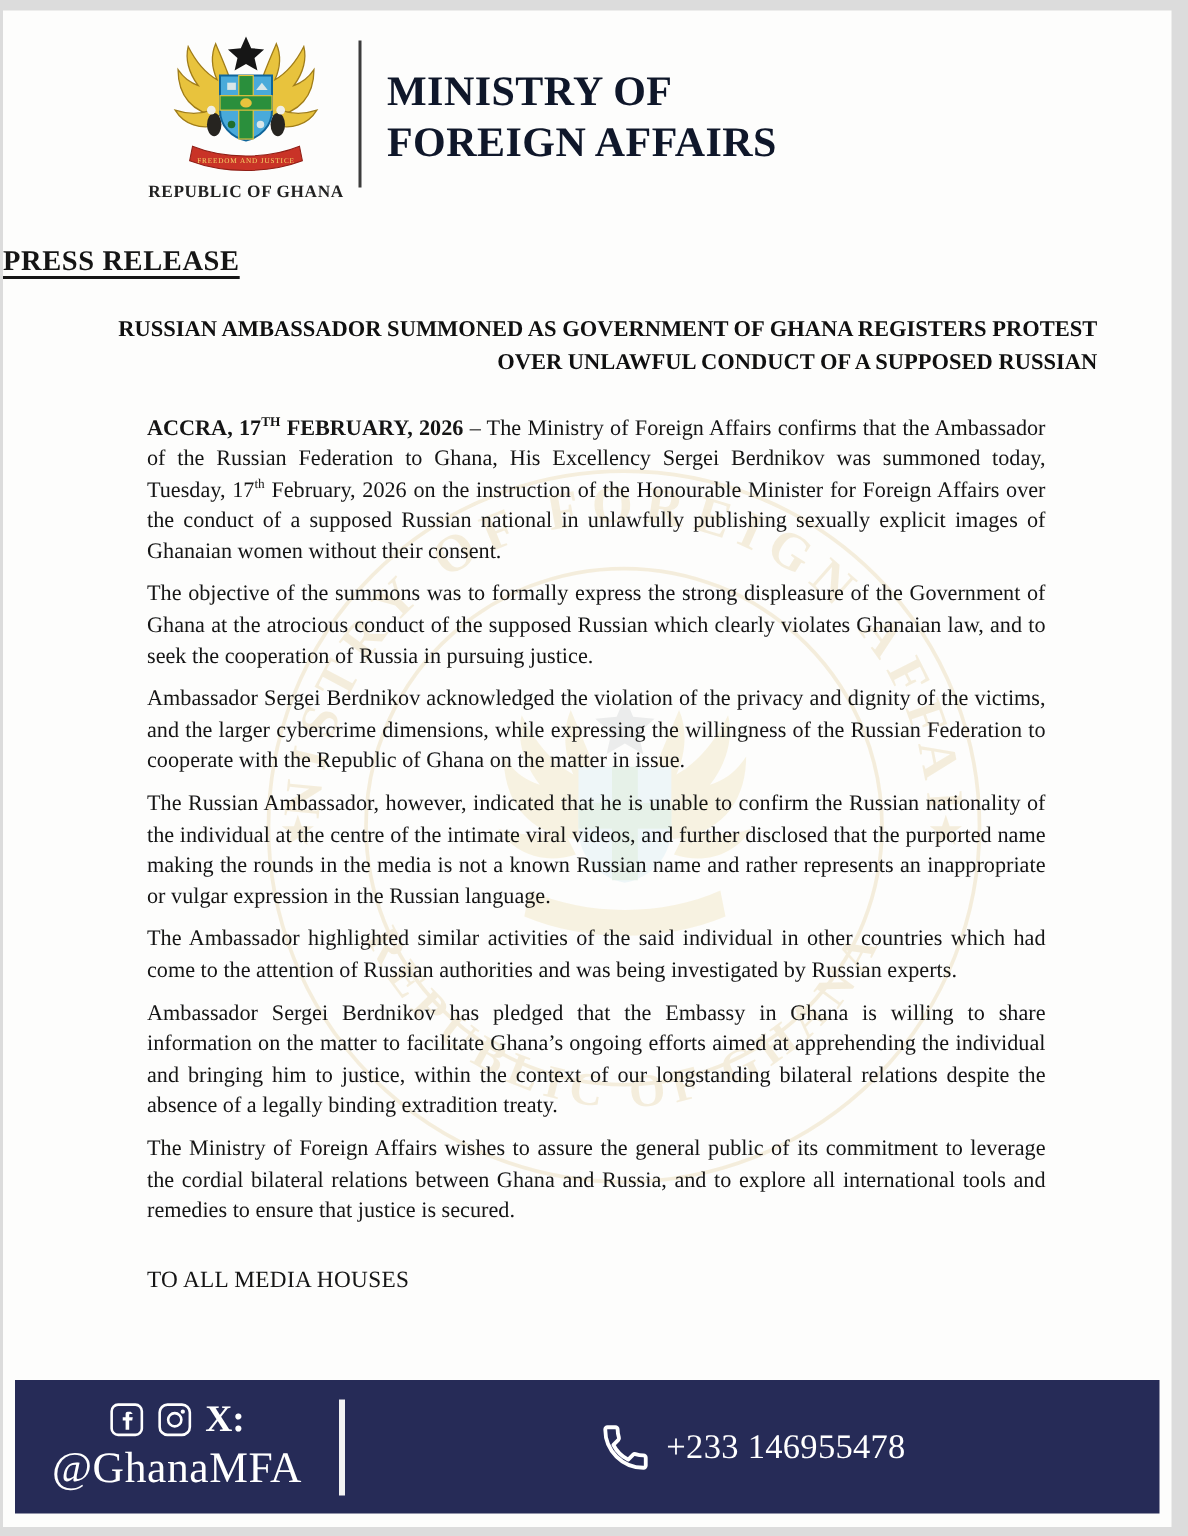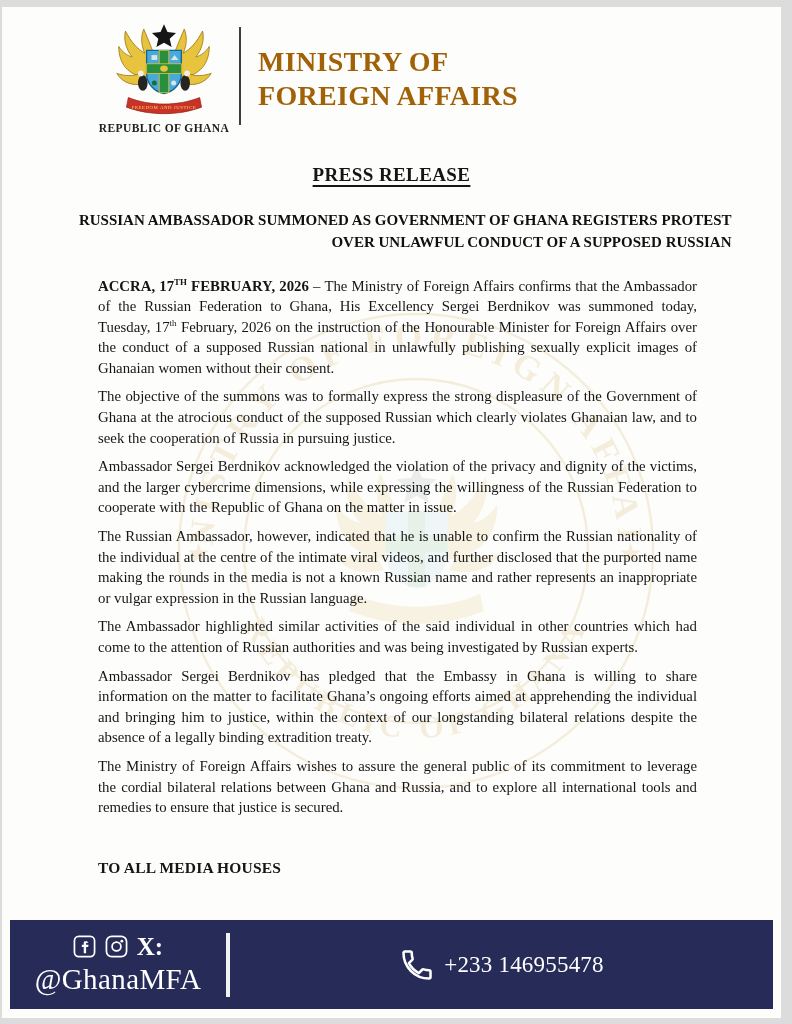--- a/index.html
+++ b/index.html
@@ -7,32 +7,32 @@
   .page{position:absolute;top:7px;left:2px;right:11px;bottom:6px;background:#fdfdfc;overflow:hidden;}
 
   
   .watermark{position:absolute;left:168px;top:298px;width:492px;height:492px;z-index:0;pointer-events:none;}
 
   
   .header{display:flex;align-items:center;margin:16px 0 0 100px;position:relative;z-index:1;}
   .crest-block{display:flex;flex-direction:column;align-items:center;width:124px;}
   .crest-caption{font-size:11.5px;font-weight:bold;letter-spacing:.4px;margin-top:2px;white-space:nowrap;color:#222;}
   .vdivider{width:2px;height:98px;background:#3c3c3c;margin:0 17px 6px 13px;}
-  .ministry{font-size:28px;font-weight:bold;line-height:1.18;color:#a16207;letter-spacing:.3px;}
+  .ministry{font-size:28px;font-weight:bold;line-height:1.18;color:#0f172a;letter-spacing:.3px;}
 
   
-  .title{text-align:center;margin-top:30px;font-size:19px;font-weight:bold;letter-spacing:.4px;position:relative;z-index:1;}
+  .title{text-align:left;margin-top:30px;font-size:19px;font-weight:bold;letter-spacing:.4px;position:relative;z-index:1;}
   .title span{text-decoration:underline;text-decoration-thickness:2px;text-underline-offset:4px;}
   .headline{width:680px;margin:24px auto 0;text-align:right;font-weight:bold;font-size:15px;line-height:1.45;position:relative;z-index:1;color:#101010;}
 
   
   .content{position:relative;z-index:1;margin:22px 84px 0 96px;}
   p.body{font-size:14.8px;line-height:20.6px;text-align:justify;margin:0 0 8px 0;}
   p.body sup{font-size:.6em;vertical-align:super;line-height:0;}
-  .distribution{font-weight:bold;font-size:15.5px;margin-top:41px;letter-spacing:.2px;}
+  .distribution{font-weight:normal;font-size:15.5px;margin-top:27px;letter-spacing:.2px;}
 
   
   .footer{position:absolute;left:8px;right:8px;bottom:9px;height:89px;background:#262b57;
     display:flex;align-items:center;color:#fff;z-index:2;}
   .fsec{display:flex;align-items:center;justify-content:center;}
   .fdiv{width:2px;height:64px;background:#f2f2f2;}
   .social{flex-direction:column;width:216px;}
   .social-icons{display:flex;align-items:center;gap:9px;height:26px;}
   .x-label{font-weight:bold;font-size:25px;line-height:1;}
   .handle{font-size:29px;letter-spacing:.4px;margin-top:4px;}

